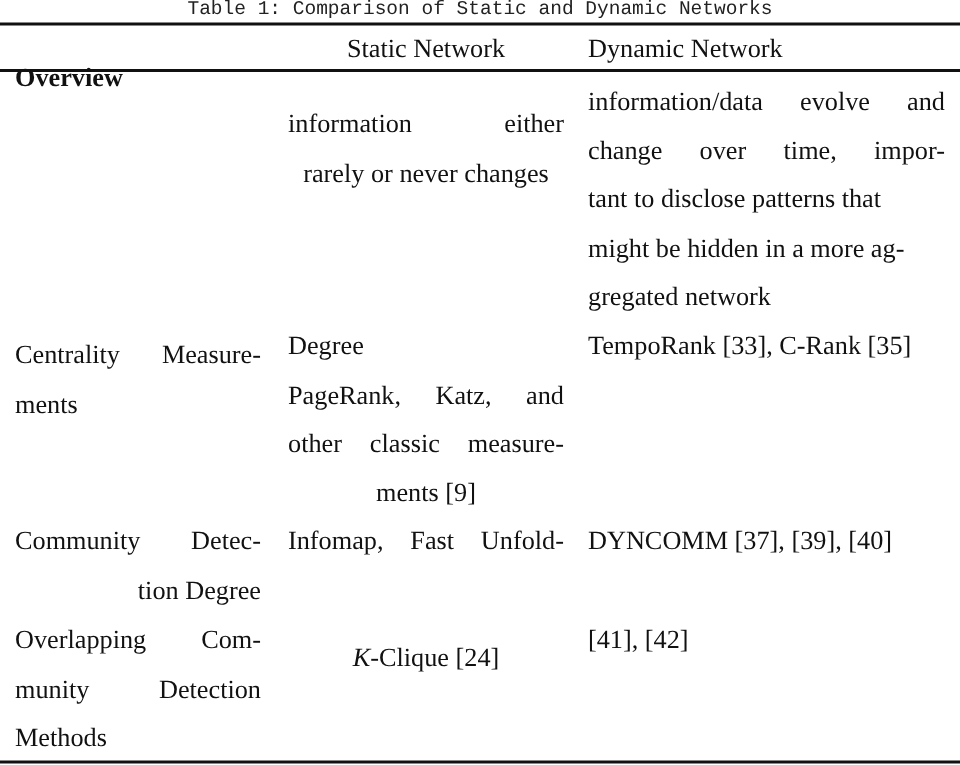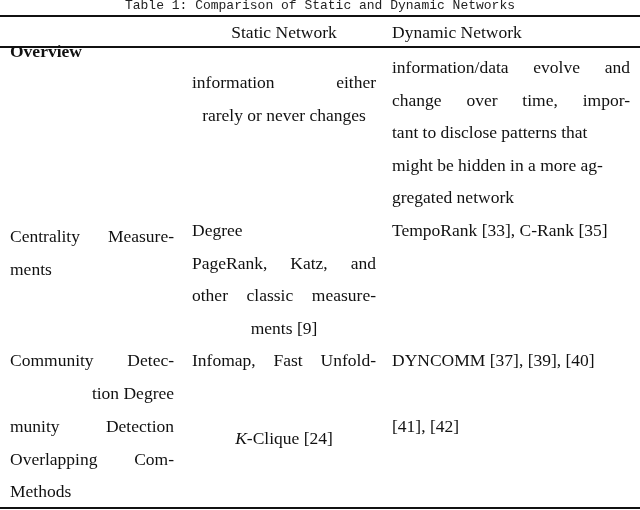--- a/index.html
+++ b/index.html
@@ -140,26 +140,26 @@
     </span>
   </div>
   <div class="cell c3" style="top:344px;">
     <span class="line">DYNCOMM [37], [39], [40]</span>
   </div>
 </div>
 
 <div>
   <div class="cell c1" style="top:410px;">
     <span class="line j">
+      <span>Overlapping</span>
+      <span>Com-</span>
+    </span>
+    <span class="line j">
       <span>munity</span>
       <span>Detection</span>
-    </span>
-    <span class="line j">
-      <span>Overlapping</span>
-      <span>Com-</span>
     </span>
     <span class="line">Methods</span>
   </div>
   <div class="cell c2" style="top:410px;margin-top:12px;">
     <span class="line"><em>K</em><span>-Clique [24]</span></span>
   </div>
   <div class="cell c3" style="top:410px;">
     <span class="line">[41], [42]</span>
   </div>
 </div>

